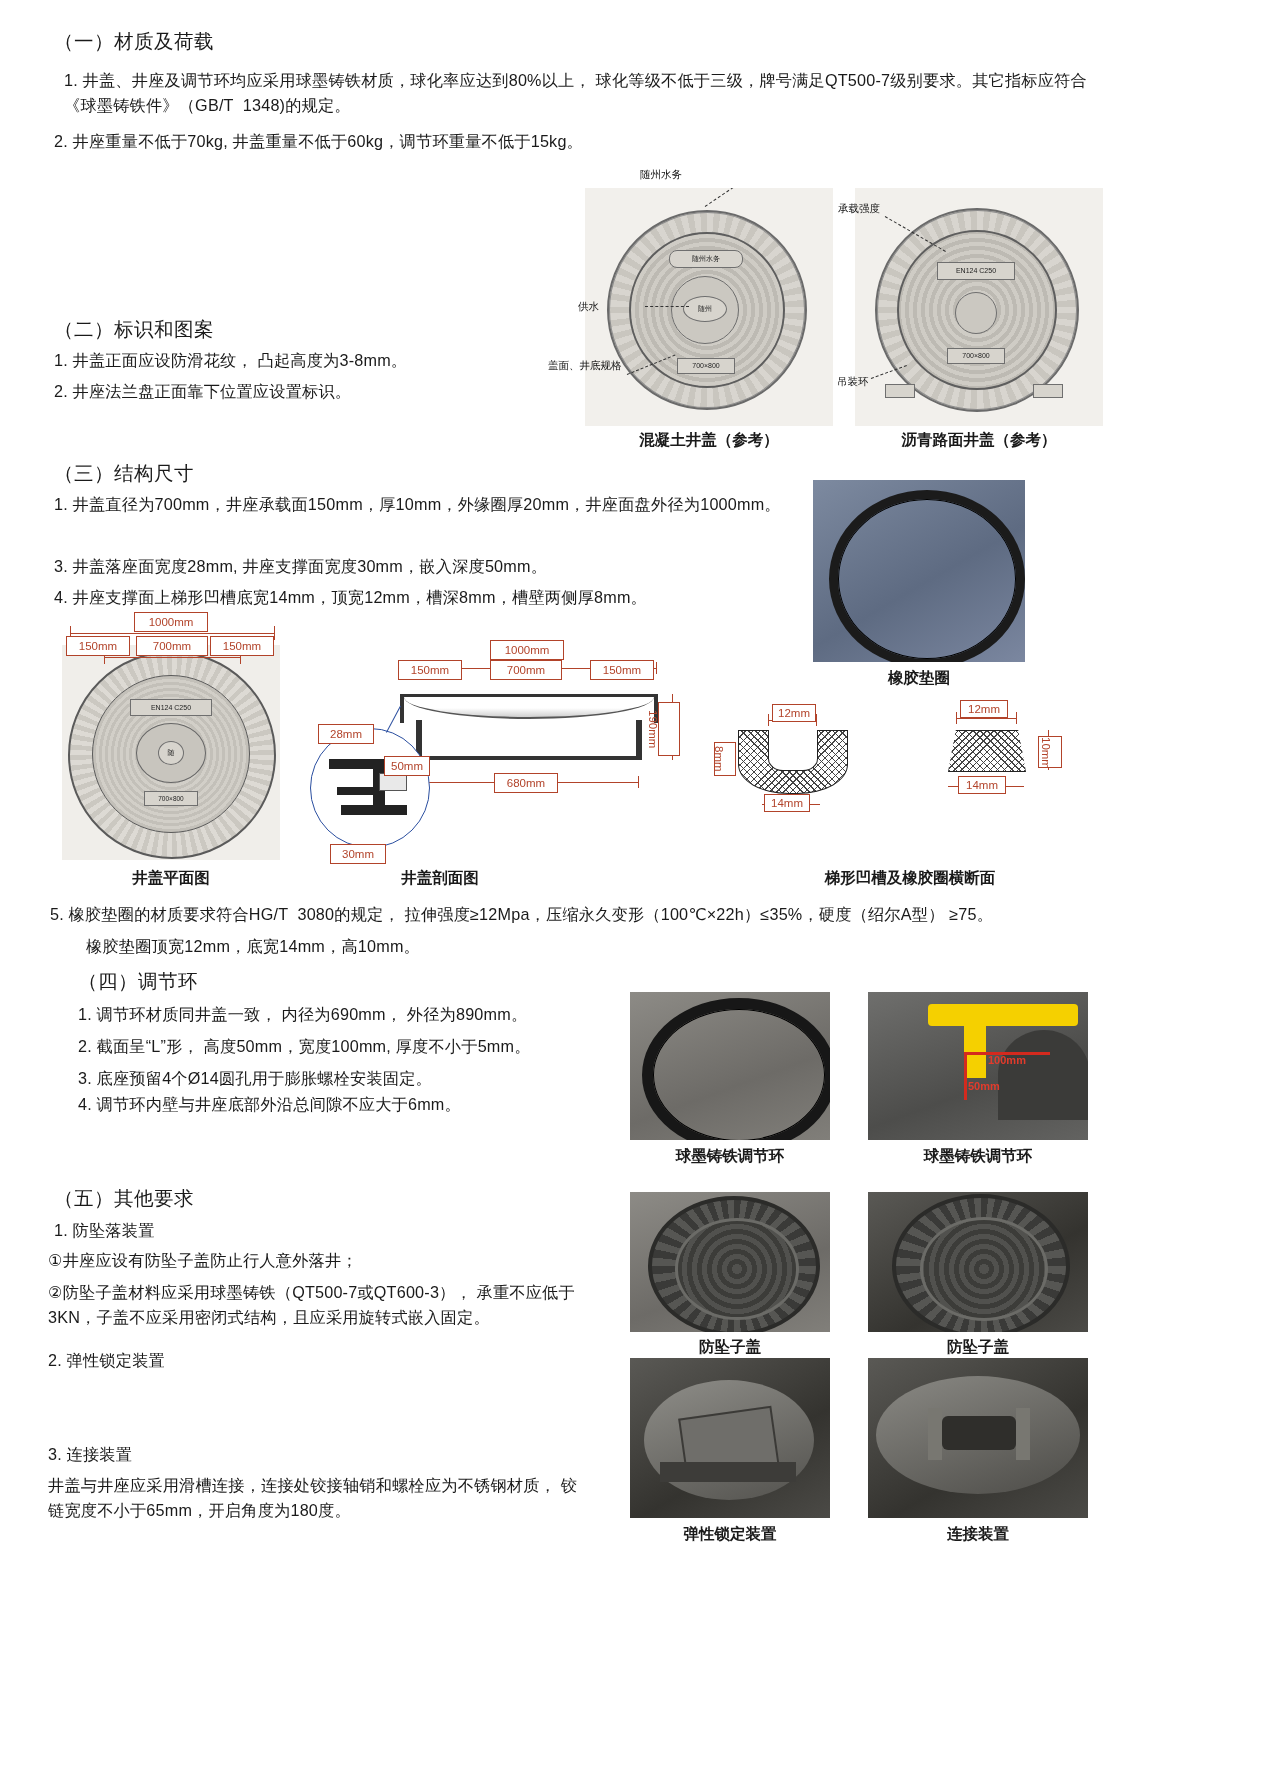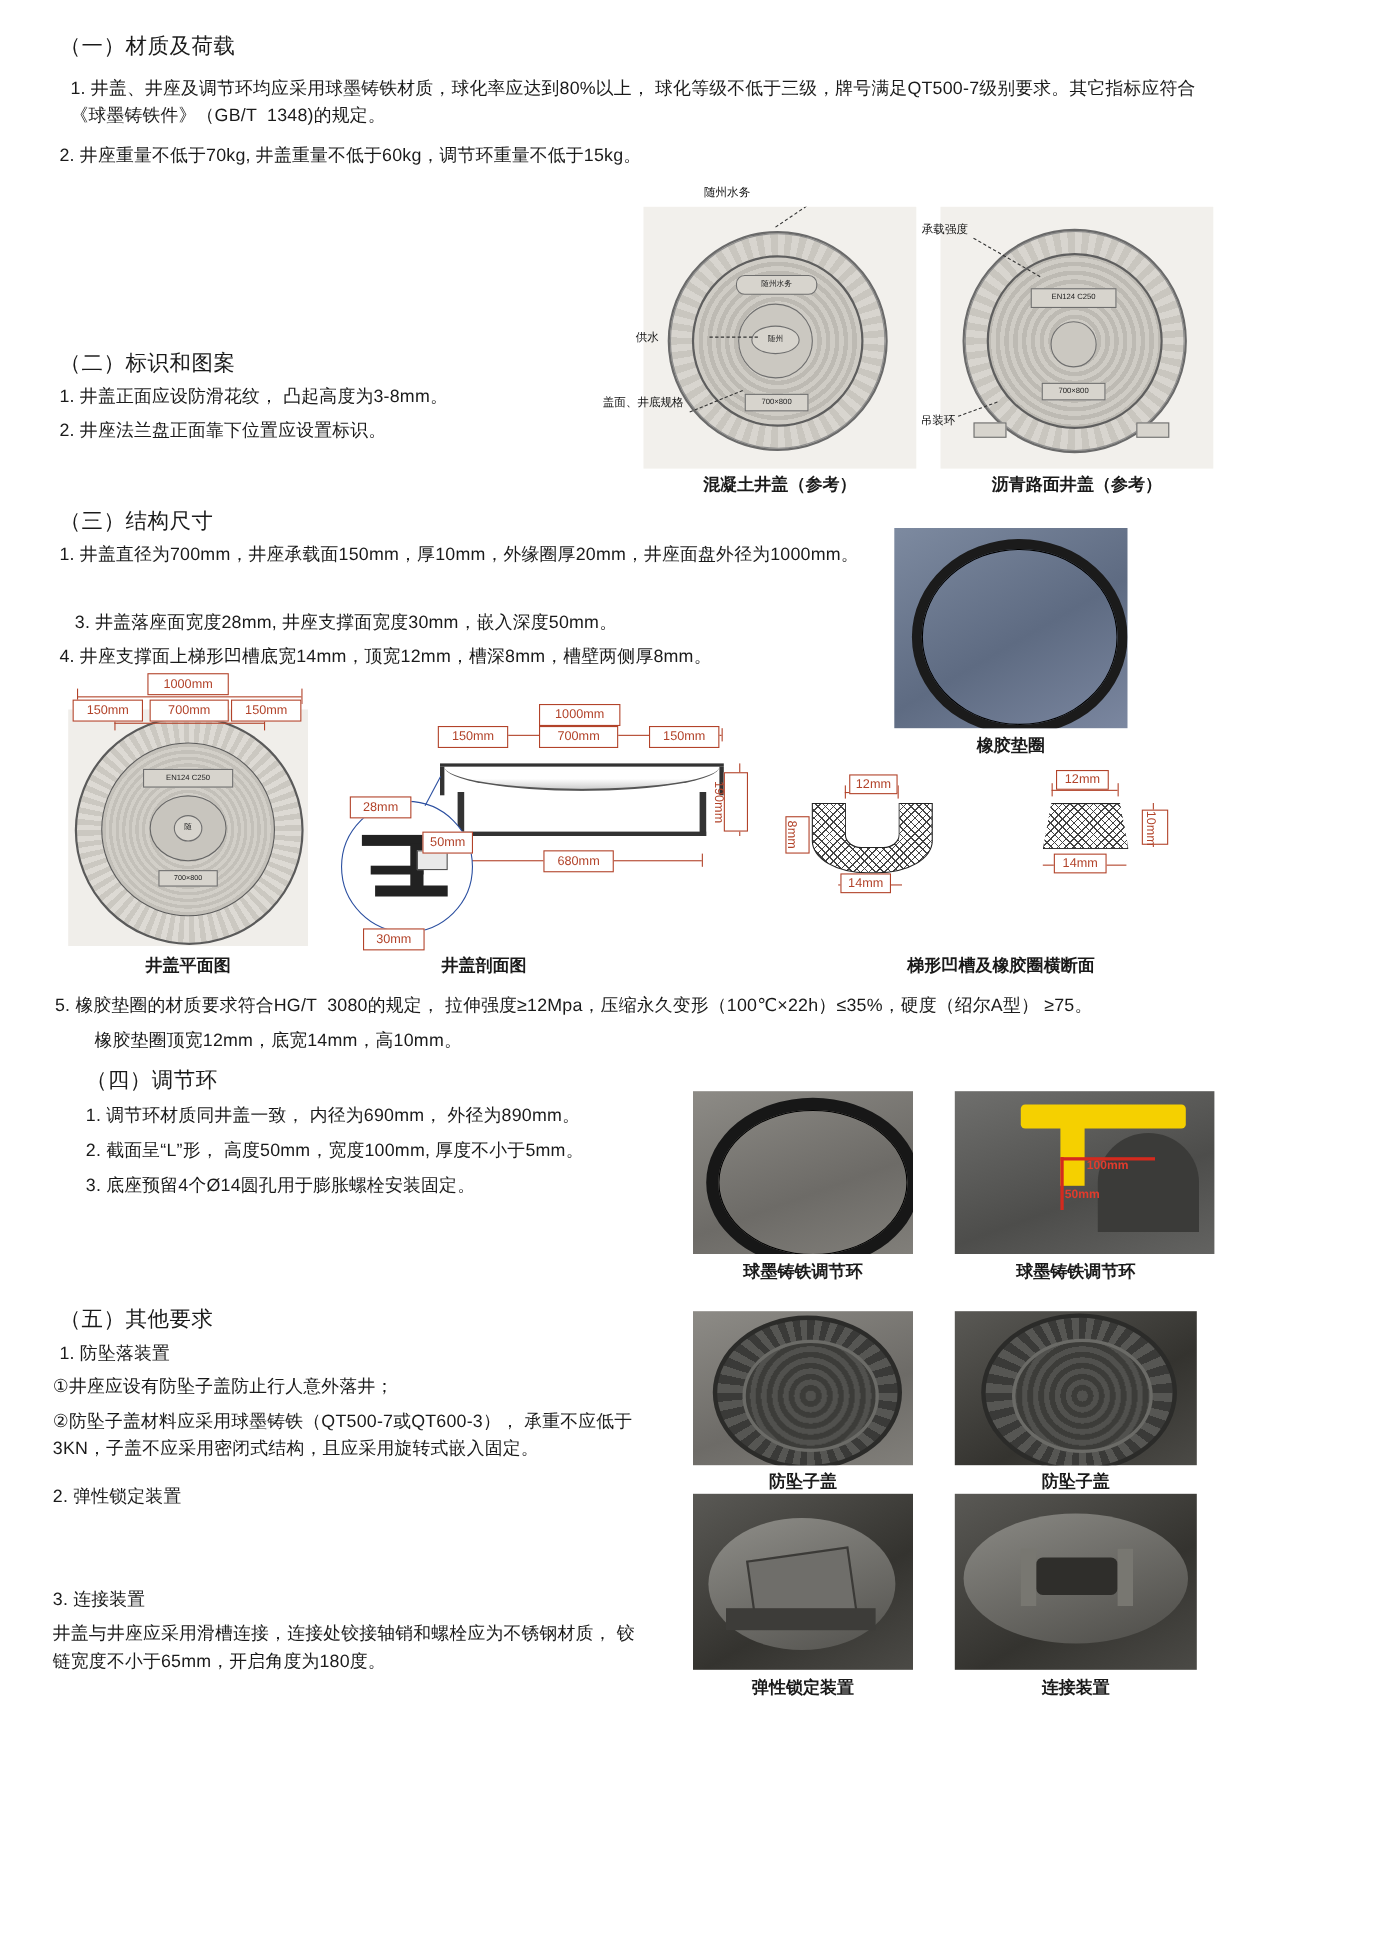--- a/index.html
+++ b/index.html
@@ -137,21 +137,21 @@
     <div class="mh-plate" style="left:178px;top:196px;width:28px;height:12px;"></div>
     <div class="dash" style="position:absolute;left:30px;top:28px;width:70px;transform:rotate(30deg);transform-origin:left center;"></div>
     <div class="dash" style="position:absolute;left:16px;top:190px;width:38px;transform:rotate(-20deg);transform-origin:left center;"></div>
   </div>
   <div class="ann" style="left:838px;top:202px;">承载强度</div>
   <div class="ann" style="left:837px;top:375px;">吊装环</div>
   <div class="cap" style="left:855px;top:430px;width:248px;">沥青路面井盖（参考）</div>
 
   <div class="h-sec" style="left:54px;top:460px;">（三）结构尺寸</div>
   <div class="txt" style="left:54px;top:492px;">1. 井盖直径为700mm，井座承载面150mm，厚10mm，外缘圈厚20mm，井座面盘外径为1000mm。</div>
-  <div class="txt" style="left:54px;top:554px;margin-left:14px;">3. 井盖落座面宽度28mm, 井座支撑面宽度30mm，嵌入深度50mm。</div>
+  <div class="txt" style="left:54px;top:554px;">3. 井盖落座面宽度28mm, 井座支撑面宽度30mm，嵌入深度50mm。</div>
   <div class="txt" style="left:54px;top:585px;">4. 井座支撑面上梯形凹槽底宽14mm，顶宽12mm，槽深8mm，槽壁两侧厚8mm。</div>
 
   <div class="photo ph-cloth" style="left:813px;top:480px;width:212px;height:182px;">
     <div class="ring-photo" style="left:16px;top:10px;width:178px;height:160px;"></div>
   </div>
   <div class="cap" style="left:813px;top:668px;width:212px;">橡胶垫圈</div>
 
   <div class="frame" style="left:62px;top:645px;width:218px;height:215px;background:#f0eeea;">
     <div class="planview" style="left:6px;top:6px;width:204px;height:204px;"></div>
     <div class="planinner" style="left:30px;top:30px;width:156px;height:156px;"></div>
@@ -238,27 +238,28 @@
   </div>
   <div class="cap" style="left:790px;top:868px;width:240px;">梯形凹槽及橡胶圈横断面</div>
 
   <div class="txt" style="left:50px;top:902px;width:1180px;">5. 橡胶垫圈的材质要求符合HG/T  3080的规定， 拉伸强度≥12Mpa，压缩永久变形（100℃×22h）≤35%，硬度（绍尔A型） ≥75。</div>
   <div class="txt" style="left:86px;top:934px;">橡胶垫圈顶宽12mm，底宽14mm，高10mm。</div>
 
   <div class="h-sec" style="left:78px;top:968px;">（四）调节环</div>
   <div class="txt" style="left:78px;top:1002px;">1. 调节环材质同井盖一致， 内径为690mm， 外径为890mm。</div>
   <div class="txt" style="left:78px;top:1034px;">2. 截面呈“L”形， 高度50mm，宽度100mm, 厚度不小于5mm。</div>
   <div class="txt" style="left:78px;top:1066px;">3. 底座预留4个Ø14圆孔用于膨胀螺栓安装固定。</div>
+  <div class="txt" style="left:78px;top:1092px;">4. 调节环内壁与井座底部外沿总间隙不应大于6mm。</div>
 
   <div class="photo ph-concrete" style="left:630px;top:992px;width:200px;height:148px;">
     <div class="ring-photo" style="left:12px;top:6px;width:172px;height:132px;border-width:11px;border-color:#171717;"></div>
   </div>
   <div class="cap" style="left:630px;top:1146px;width:200px;">球墨铸铁调节环</div>
 
-  <div class="photo ph-asphalt" style="left:868px;top:992px;width:220px;height:148px;padding-left:16px;">
+  <div class="photo ph-asphalt" style="left:868px;top:992px;width:220px;height:148px;">
     <div class="yellowbar" style="left:60px;top:12px;width:150px;height:22px;border-radius:4px;"></div>
     <div class="yellowbar" style="left:96px;top:30px;width:22px;height:56px;"></div>
     <div style="position:absolute;left:130px;top:38px;width:92px;height:90px;border-radius:50% 50% 0 0;background:#3b3b39;"></div>
     <div class="redline" style="left:96px;top:60px;width:86px;height:3px;"></div>
     <div class="redline" style="left:96px;top:60px;width:3px;height:48px;"></div>
     <div class="redtext" style="left:120px;top:62px;">100mm</div>
     <div class="redtext" style="left:100px;top:88px;">50mm</div>
   </div>
   <div class="cap" style="left:868px;top:1146px;width:220px;">球墨铸铁调节环</div>
 

